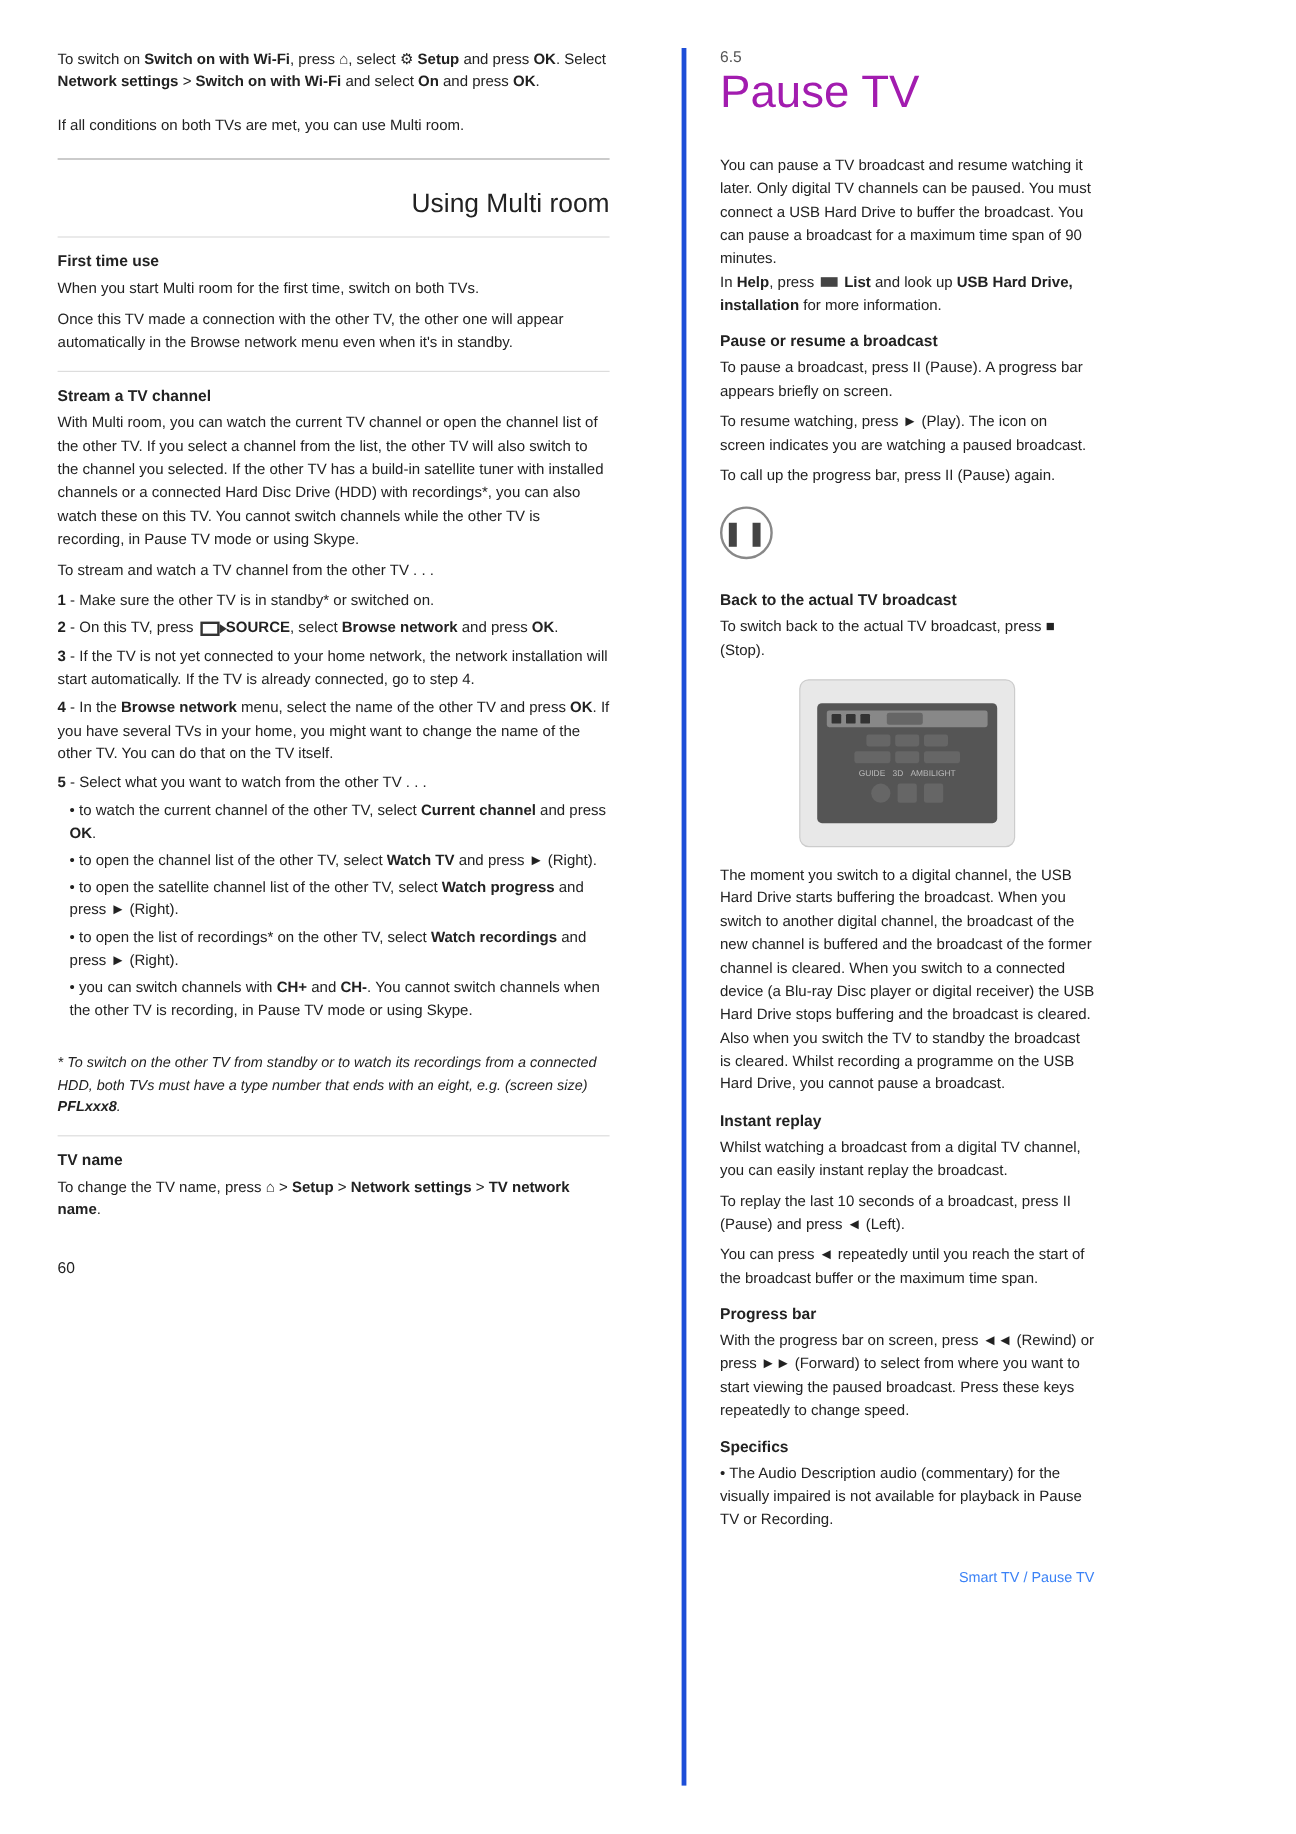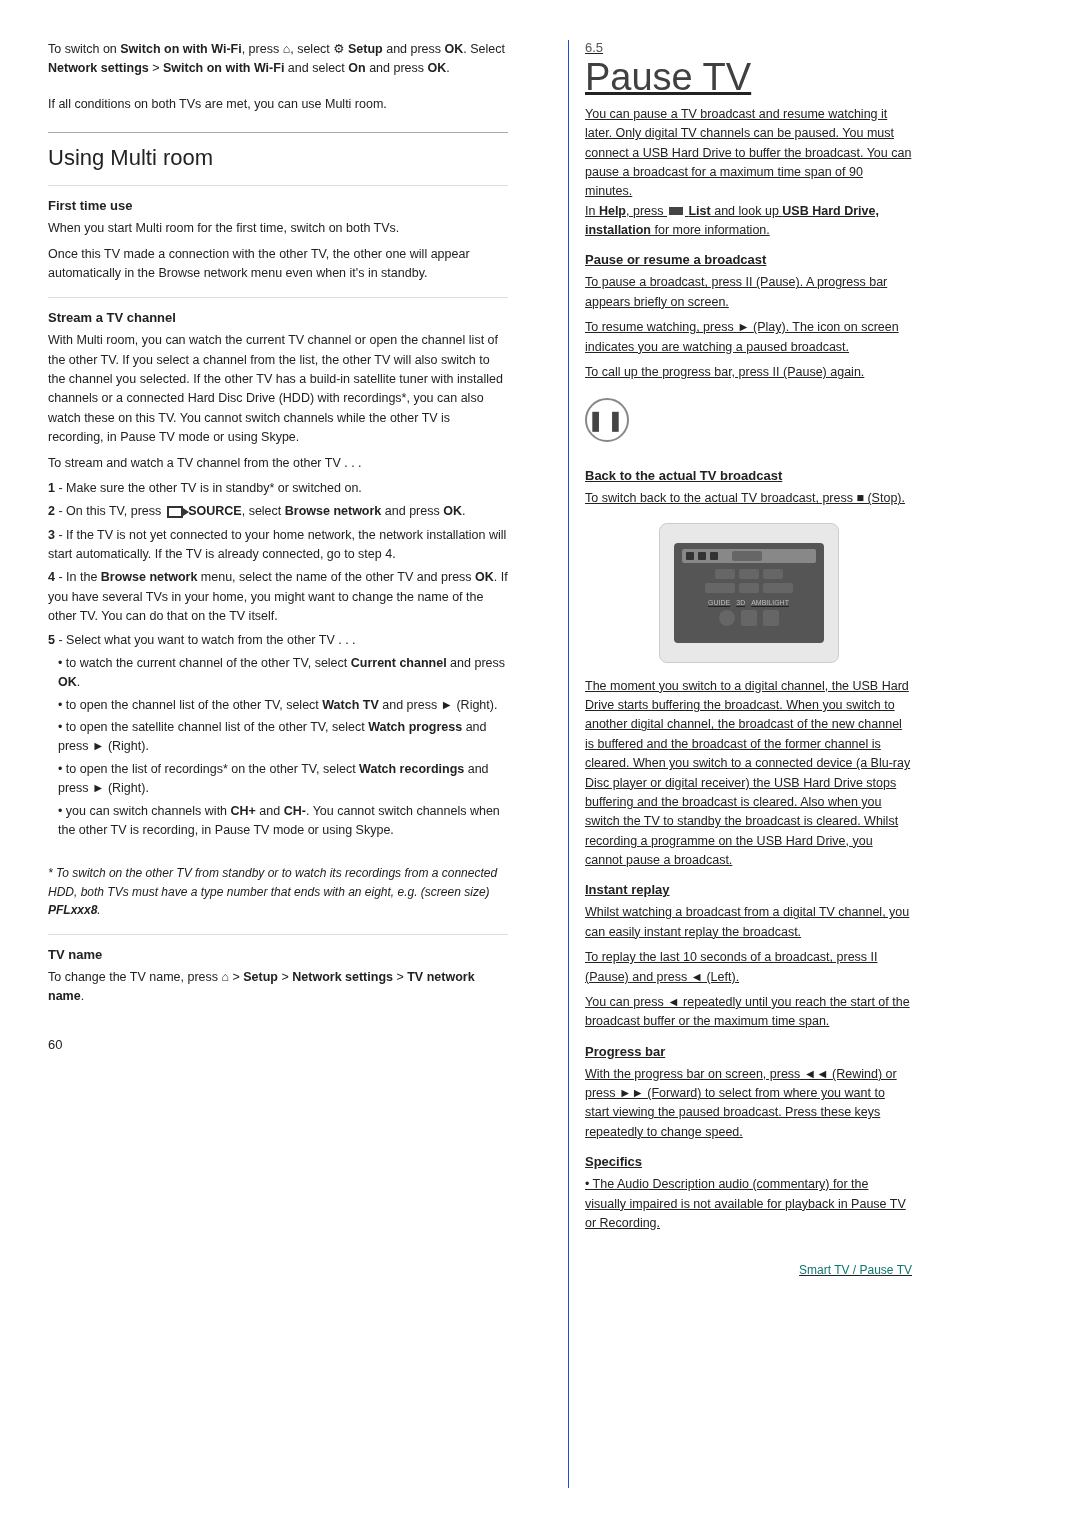--- a/index.html
+++ b/index.html
@@ -20,23 +20,22 @@
       padding: 40px 48px 40px 48px;
       gap: 40px;
     }
     .left-col {
       width: 480px;
       flex-shrink: 0;
       padding-right: 20px;
     }
     .right-col {
       flex: 1;
-      padding-left: 16px;
-      border-left: 1px solid #1d4ed8;
-      text-decoration: underline;
+      padding-left: 28px;
+      border-left: 4px solid #1d4ed8;
     }
     .intro-text {
       font-size: 12.5px;
       line-height: 1.55;
       margin-bottom: 16px;
     }
     .intro-text strong {
       font-weight: bold;
     }
     hr.section-divider {
@@ -47,21 +46,22 @@
     hr.sub-divider {
       border: none;
       border-top: 1px solid #ddd;
       margin: 14px 0 10px 0;
     }
     .section-title {
       font-size: 22px;
       font-weight: normal;
       color: #222;
       margin-bottom: 6px;
-      margin-top: 12px;
+      margin-top: 24px;
+      text-align: right;
     }
     .sub-section-title {
       font-size: 13px;
       font-weight: bold;
       margin-top: 12px;
       margin-bottom: 6px;
     }
     .body-text {
       font-size: 12.5px;
       line-height: 1.55;
@@ -89,33 +89,33 @@
       content: "• ";
     }
     .page-footer {
       display: flex;
       justify-content: space-between;
       align-items: flex-end;
       margin-top: 30px;
     }
     .footer-right {
       font-size: 12px;
-      color: #0f766e;
+      color: #3b82f6;
     }
     
     .chapter-num {
       font-size: 13px;
       color: #555;
       margin-bottom: 2px;
     }
     .pause-tv-title {
       font-size: 38px;
       font-weight: normal;
-      color: #404040;
-      margin-bottom: 6px;
+      color: #a21caf;
+      margin-bottom: 30px;
       margin-top: 0;
       line-height: 1.1;
     }
     .pause-icon {
       display: inline-flex;
       align-items: center;
       justify-content: center;
       width: 44px;
       height: 44px;
       border-radius: 50%;

